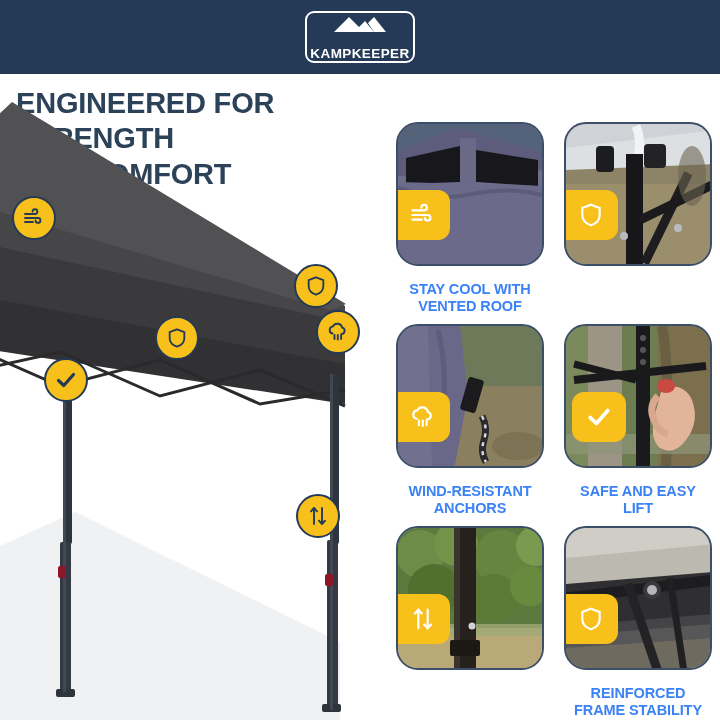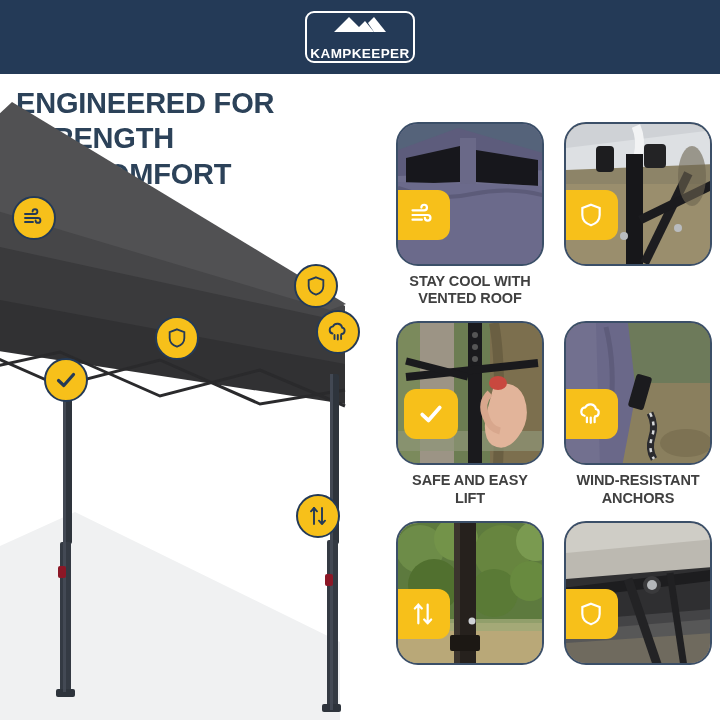--- a/index.html
+++ b/index.html
@@ -111,22 +111,22 @@
     background: #f7c01a;
     border-radius: 0 12px 12px 0;
     display: flex;
     align-items: center;
     justify-content: center;
   }
   .chip.rounded-all { border-radius: 12px; left: 6px; }
   .chip svg { position: static; display: block; }
 
   .caption {
-    margin-top: 7px;
-    color: #404040;
+    margin-top: 15px;
+    color: #3b82f6;
     font-size: 14.5px;
     font-weight: bold;
     line-height: 1.2;
     text-align: center;
     text-transform: uppercase;
     letter-spacing: -0.1px;
   }
 </style>
 </head>
 <body>
@@ -263,20 +263,44 @@
         <circle cx="58" cy="112" r="4" fill="#b9bcbf"></circle>
         <circle cx="112" cy="104" r="4" fill="#b9bcbf"></circle>
         <ellipse cx="126" cy="52" rx="14" ry="30" fill="#6d6450" opacity="0.6"></ellipse>
       </svg>
       <div class="chip">
         <svg width="26" height="26" viewBox="0 0 24 24">
           <path d="M12 2.5 L20 5.5 V12 c0 5-3.5 8-8 9.5 C7.5 20 4 17 4 12 V5.5 Z" fill="none" stroke="#ffffff" stroke-width="2"></path>
         </svg>
       </div>
     </div>
+  </div>
+
+  <div class="feature-cell">
+    <div class="photo-card">
+      <svg width="148" height="144" viewBox="0 0 148 144">
+        <rect width="148" height="144" fill="#7d7254"></rect>
+        <rect x="0" y="0" width="148" height="60" fill="#6d7a5a"></rect>
+        <rect x="0" y="60" width="148" height="84" fill="#8a7f5e"></rect>
+        <polygon points="0,0 62,0 70,70 56,144 0,144" fill="#6a6889"></polygon>
+        <polygon points="0,0 30,0 34,144 0,144" fill="#72708f"></polygon>
+        <path d="M40 4 q10 40 4 90" stroke="#5e5c7b" stroke-width="5" fill="none"></path>
+        <rect x="66" y="52" width="16" height="34" rx="3" fill="#1b1b1e" transform="rotate(16 74 69)"></rect>
+        <path d="M84 90 q6 12 2 24 q-4 12 2 22" stroke="#2a2a2e" stroke-width="7" fill="none"></path>
+        <path d="M84 90 q6 12 2 24 q-4 12 2 22" stroke="#d6d8da" stroke-width="2.5" stroke-dasharray="4 5" fill="none"></path>
+        <ellipse cx="120" cy="120" rx="26" ry="14" fill="#6f6547" opacity="0.5"></ellipse>
+      </svg>
+      <div class="chip">
+        <svg width="28" height="28" viewBox="0 0 24 24" fill="none" stroke="#ffffff" stroke-width="1.9" stroke-linecap="round">
+          <path d="M6.5 13.5a3.6 3.6 0 0 1 .5-7.1 4.9 4.9 0 0 1 9.2 1.3 3.2 3.2 0 0 1-.7 6.3"></path>
+          <path d="M8.5 15v4M11.8 15v4.6M15.1 15v4"></path>
+        </svg>
+      </div>
+    </div>
+    <div class="caption">WIND-RESISTANT ANCHORS</div>
   </div>
 
   <div class="feature-cell">
     <div class="photo-card">
       <svg width="148" height="144" viewBox="0 0 148 144">
         <rect width="148" height="144" fill="#6c7d52"></rect>
         <rect x="0" y="0" width="50" height="144" fill="#7b8a5c"></rect>
         <rect x="22" y="0" width="34" height="144" fill="#9c9485"></rect>
         <rect x="92" y="0" width="56" height="144" fill="#7c6f4e"></rect>
         <path d="M96 0 q8 40 4 144" stroke="#6a5f42" stroke-width="10" fill="none"></path>
@@ -296,44 +320,20 @@
           <path d="M4.5 12.5 L9.8 17.5 L19.5 6.5"></path>
         </svg>
       </div>
     </div>
     <div class="caption">SAFE AND EASY LIFT</div>
   </div>
 
   <div class="feature-cell">
     <div class="photo-card">
       <svg width="148" height="144" viewBox="0 0 148 144">
-        <rect width="148" height="144" fill="#7d7254"></rect>
-        <rect x="0" y="0" width="148" height="60" fill="#6d7a5a"></rect>
-        <rect x="0" y="60" width="148" height="84" fill="#8a7f5e"></rect>
-        <polygon points="0,0 62,0 70,70 56,144 0,144" fill="#6a6889"></polygon>
-        <polygon points="0,0 30,0 34,144 0,144" fill="#72708f"></polygon>
-        <path d="M40 4 q10 40 4 90" stroke="#5e5c7b" stroke-width="5" fill="none"></path>
-        <rect x="66" y="52" width="16" height="34" rx="3" fill="#1b1b1e" transform="rotate(16 74 69)"></rect>
-        <path d="M84 90 q6 12 2 24 q-4 12 2 22" stroke="#2a2a2e" stroke-width="7" fill="none"></path>
-        <path d="M84 90 q6 12 2 24 q-4 12 2 22" stroke="#d6d8da" stroke-width="2.5" stroke-dasharray="4 5" fill="none"></path>
-        <ellipse cx="120" cy="120" rx="26" ry="14" fill="#6f6547" opacity="0.5"></ellipse>
-      </svg>
-      <div class="chip">
-        <svg width="28" height="28" viewBox="0 0 24 24" fill="none" stroke="#ffffff" stroke-width="1.9" stroke-linecap="round">
-          <path d="M6.5 13.5a3.6 3.6 0 0 1 .5-7.1 4.9 4.9 0 0 1 9.2 1.3 3.2 3.2 0 0 1-.7 6.3"></path>
-          <path d="M8.5 15v4M11.8 15v4.6M15.1 15v4"></path>
-        </svg>
-      </div>
-    </div>
-    <div class="caption">WIND-RESISTANT ANCHORS</div>
-  </div>
-
-  <div class="feature-cell">
-    <div class="photo-card">
-      <svg width="148" height="144" viewBox="0 0 148 144">
         <rect width="148" height="144" fill="#a8a88f"></rect>
         <rect x="0" y="0" width="148" height="104" fill="#5d7a3e"></rect>
         <circle cx="22" cy="26" r="24" fill="#6d8c48"></circle>
         <circle cx="58" cy="16" r="22" fill="#739349"></circle>
         <circle cx="104" cy="30" r="28" fill="#67853f"></circle>
         <circle cx="138" cy="18" r="20" fill="#7a9a50"></circle>
         <circle cx="36" cy="62" r="26" fill="#51702f"></circle>
         <circle cx="96" cy="70" r="24" fill="#5a7a36"></circle>
         <circle cx="132" cy="58" r="20" fill="#688a3f"></circle>
         <rect x="0" y="100" width="148" height="44" fill="#b9a878"></rect>
@@ -366,15 +366,16 @@
         <path d="M104 50 L118 144" stroke="#202022" stroke-width="7" fill="none"></path>
         <circle cx="86" cy="62" r="9" fill="#3a3a3c"></circle>
         <circle cx="86" cy="62" r="5" fill="#b4b7ba"></circle>
       </svg>
       <div class="chip">
         <svg width="26" height="26" viewBox="0 0 24 24">
           <path d="M12 2.5 L20 5.5 V12 c0 5-3.5 8-8 9.5 C7.5 20 4 17 4 12 V5.5 Z" fill="none" stroke="#ffffff" stroke-width="2"></path>
         </svg>
       </div>
     </div>
+    <div class="caption">REINFORCED FRAME STABILITY</div>
   </div>
 
 </div>
 
 </body></html>

